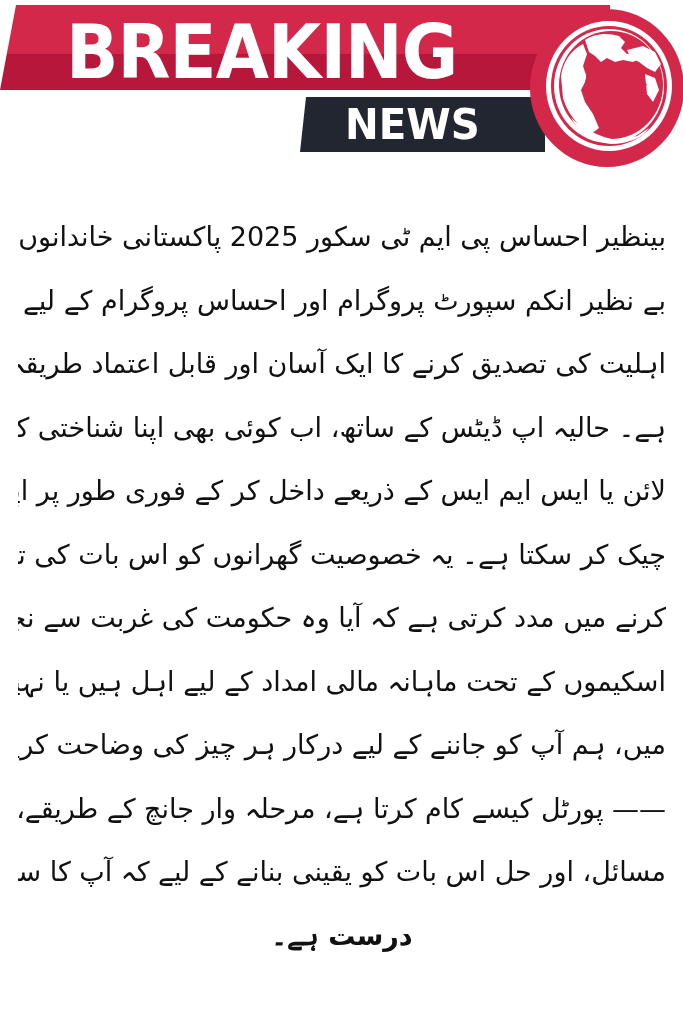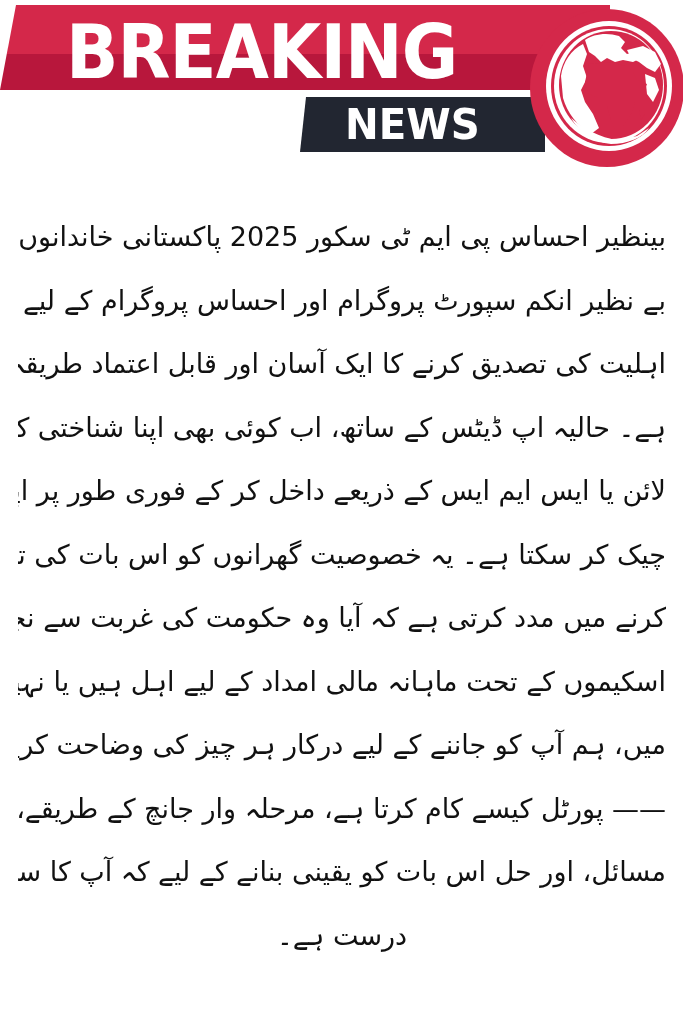--- a/index.html
+++ b/index.html
@@ -94,20 +94,21 @@
       display: block;
       white-space: nowrap;
       text-align: justify;
       text-align-last: justify;
       overflow: hidden;
       height: 63.5px;
     }
     .body-line.last {
       text-align: center;
       text-align-last: center;
+      font-weight: bold;
     }
   </style>
 </head>
 <body>
 
 <div class="banner">
   <div class="banner-red"></div>
   <div class="breaking-text">BREAKING</div>
   <div class="news-box"></div>
   <div class="news-text">NEWS</div>

